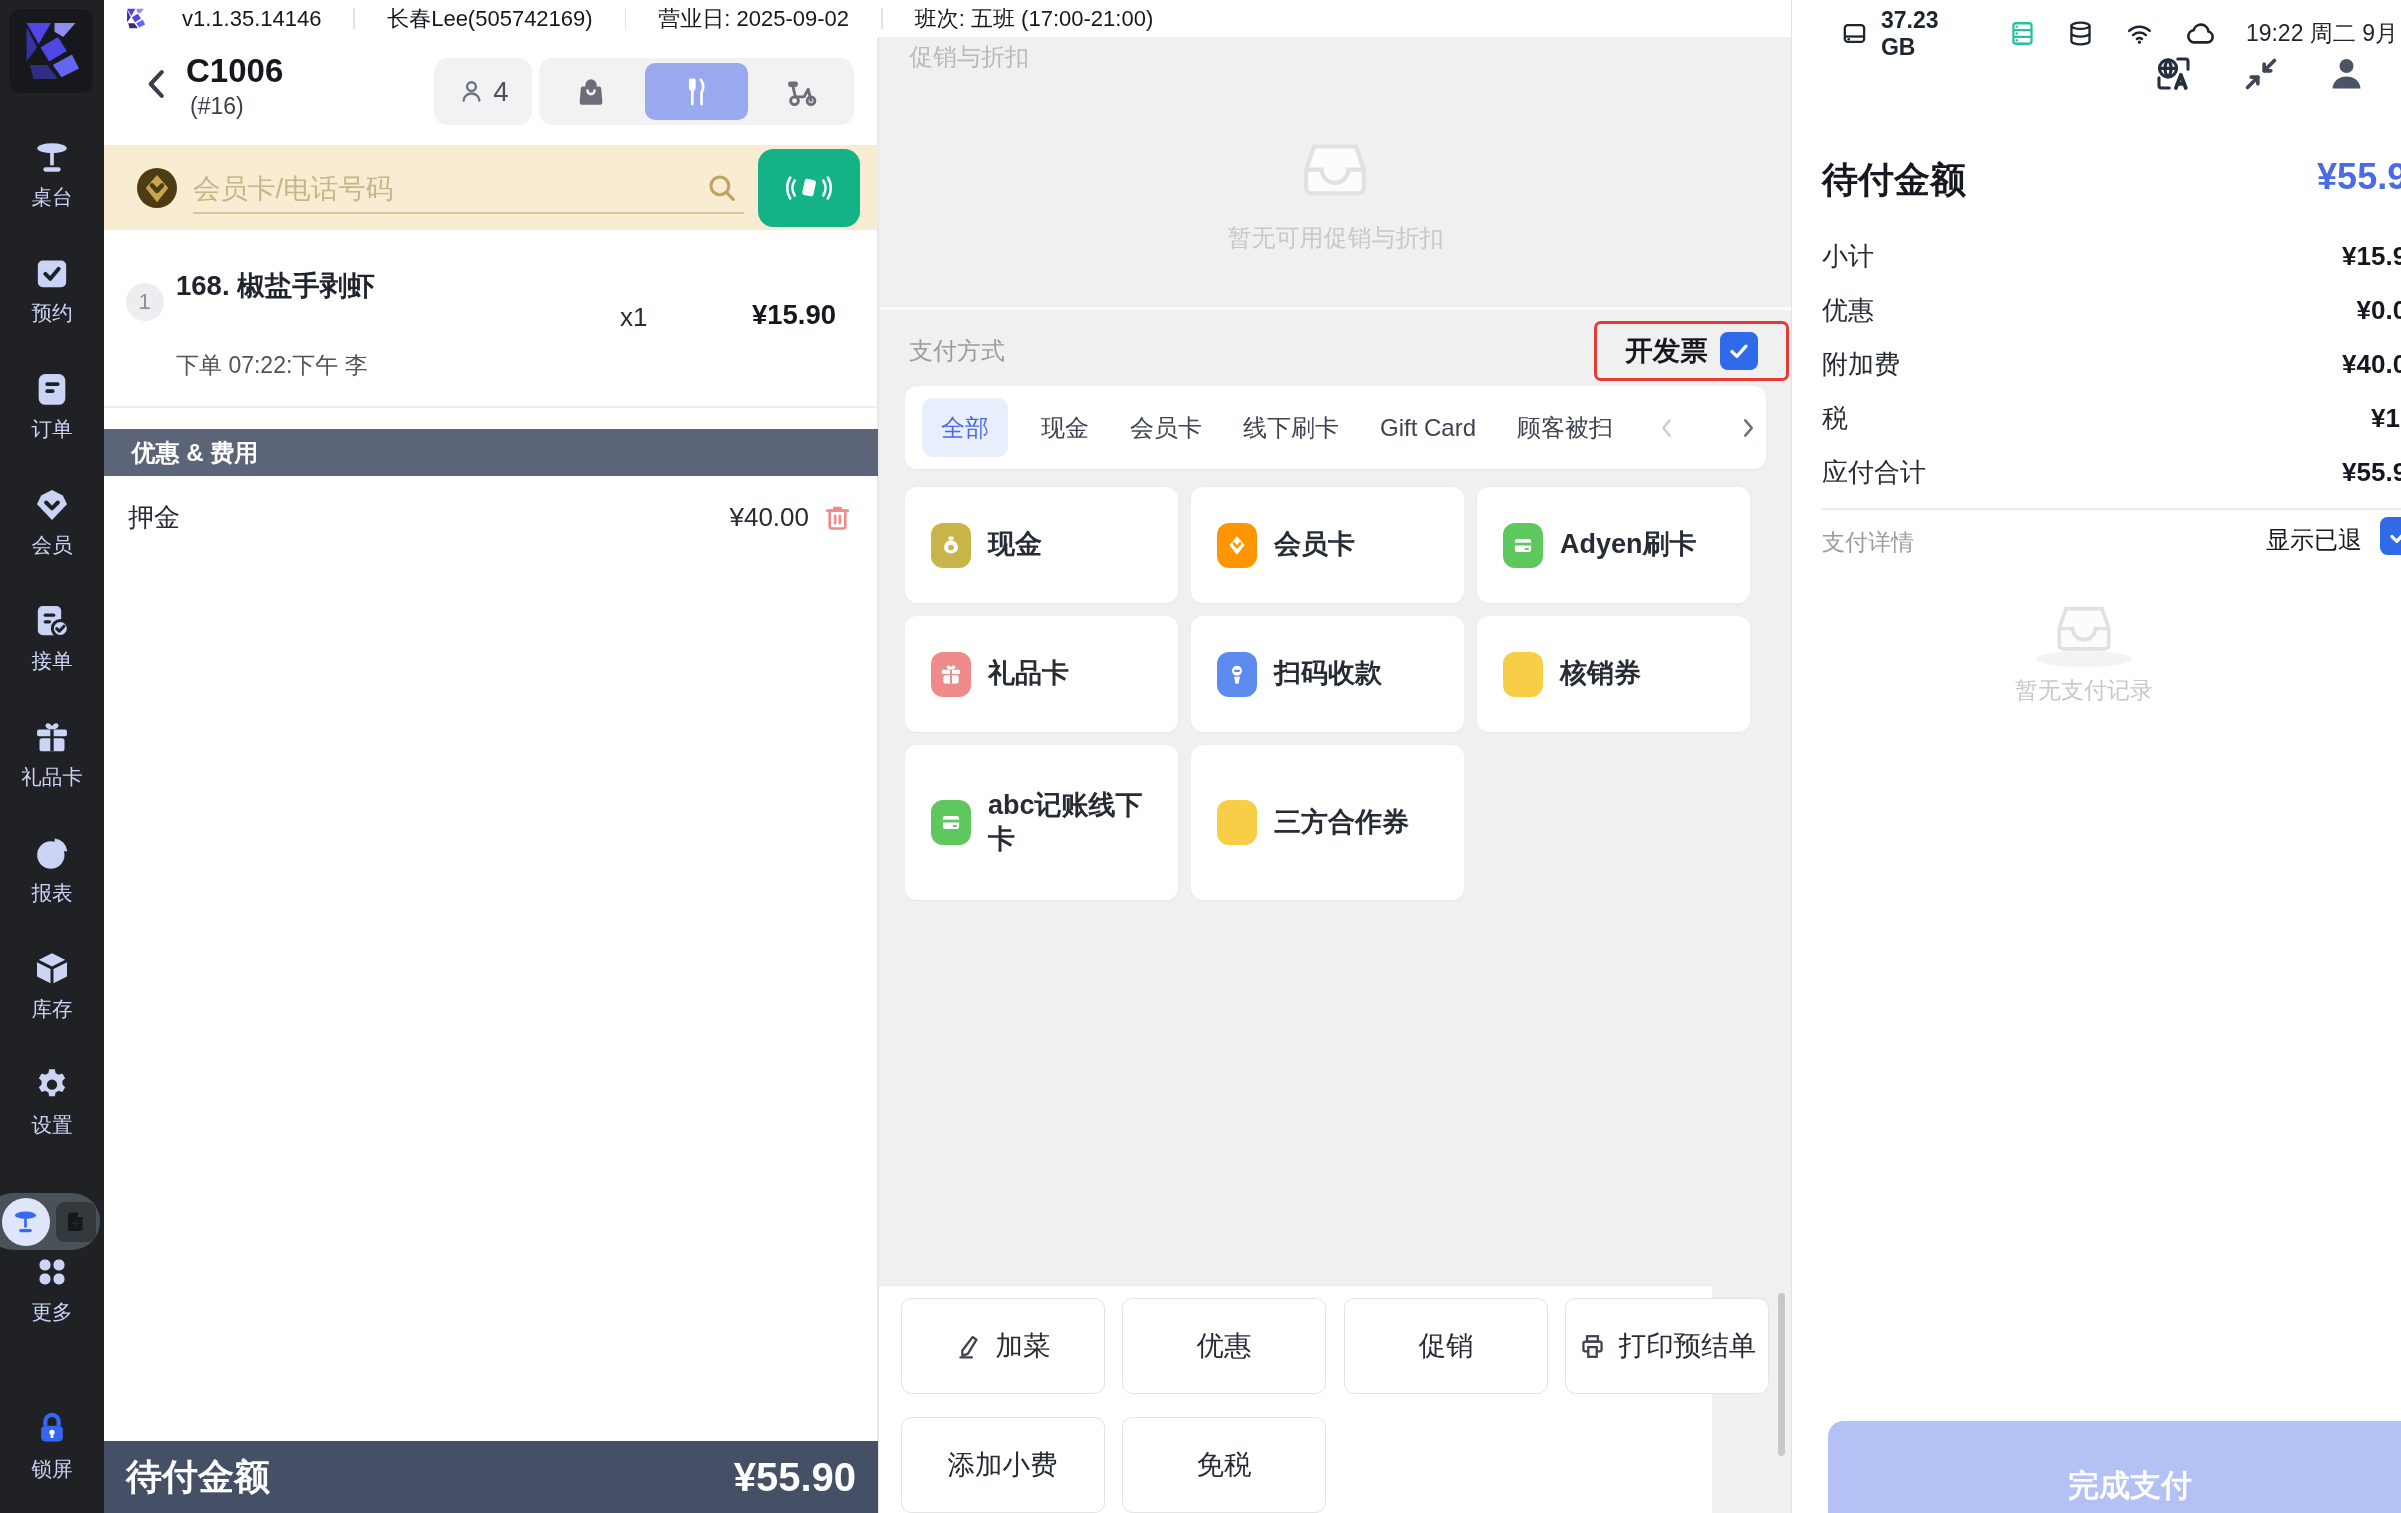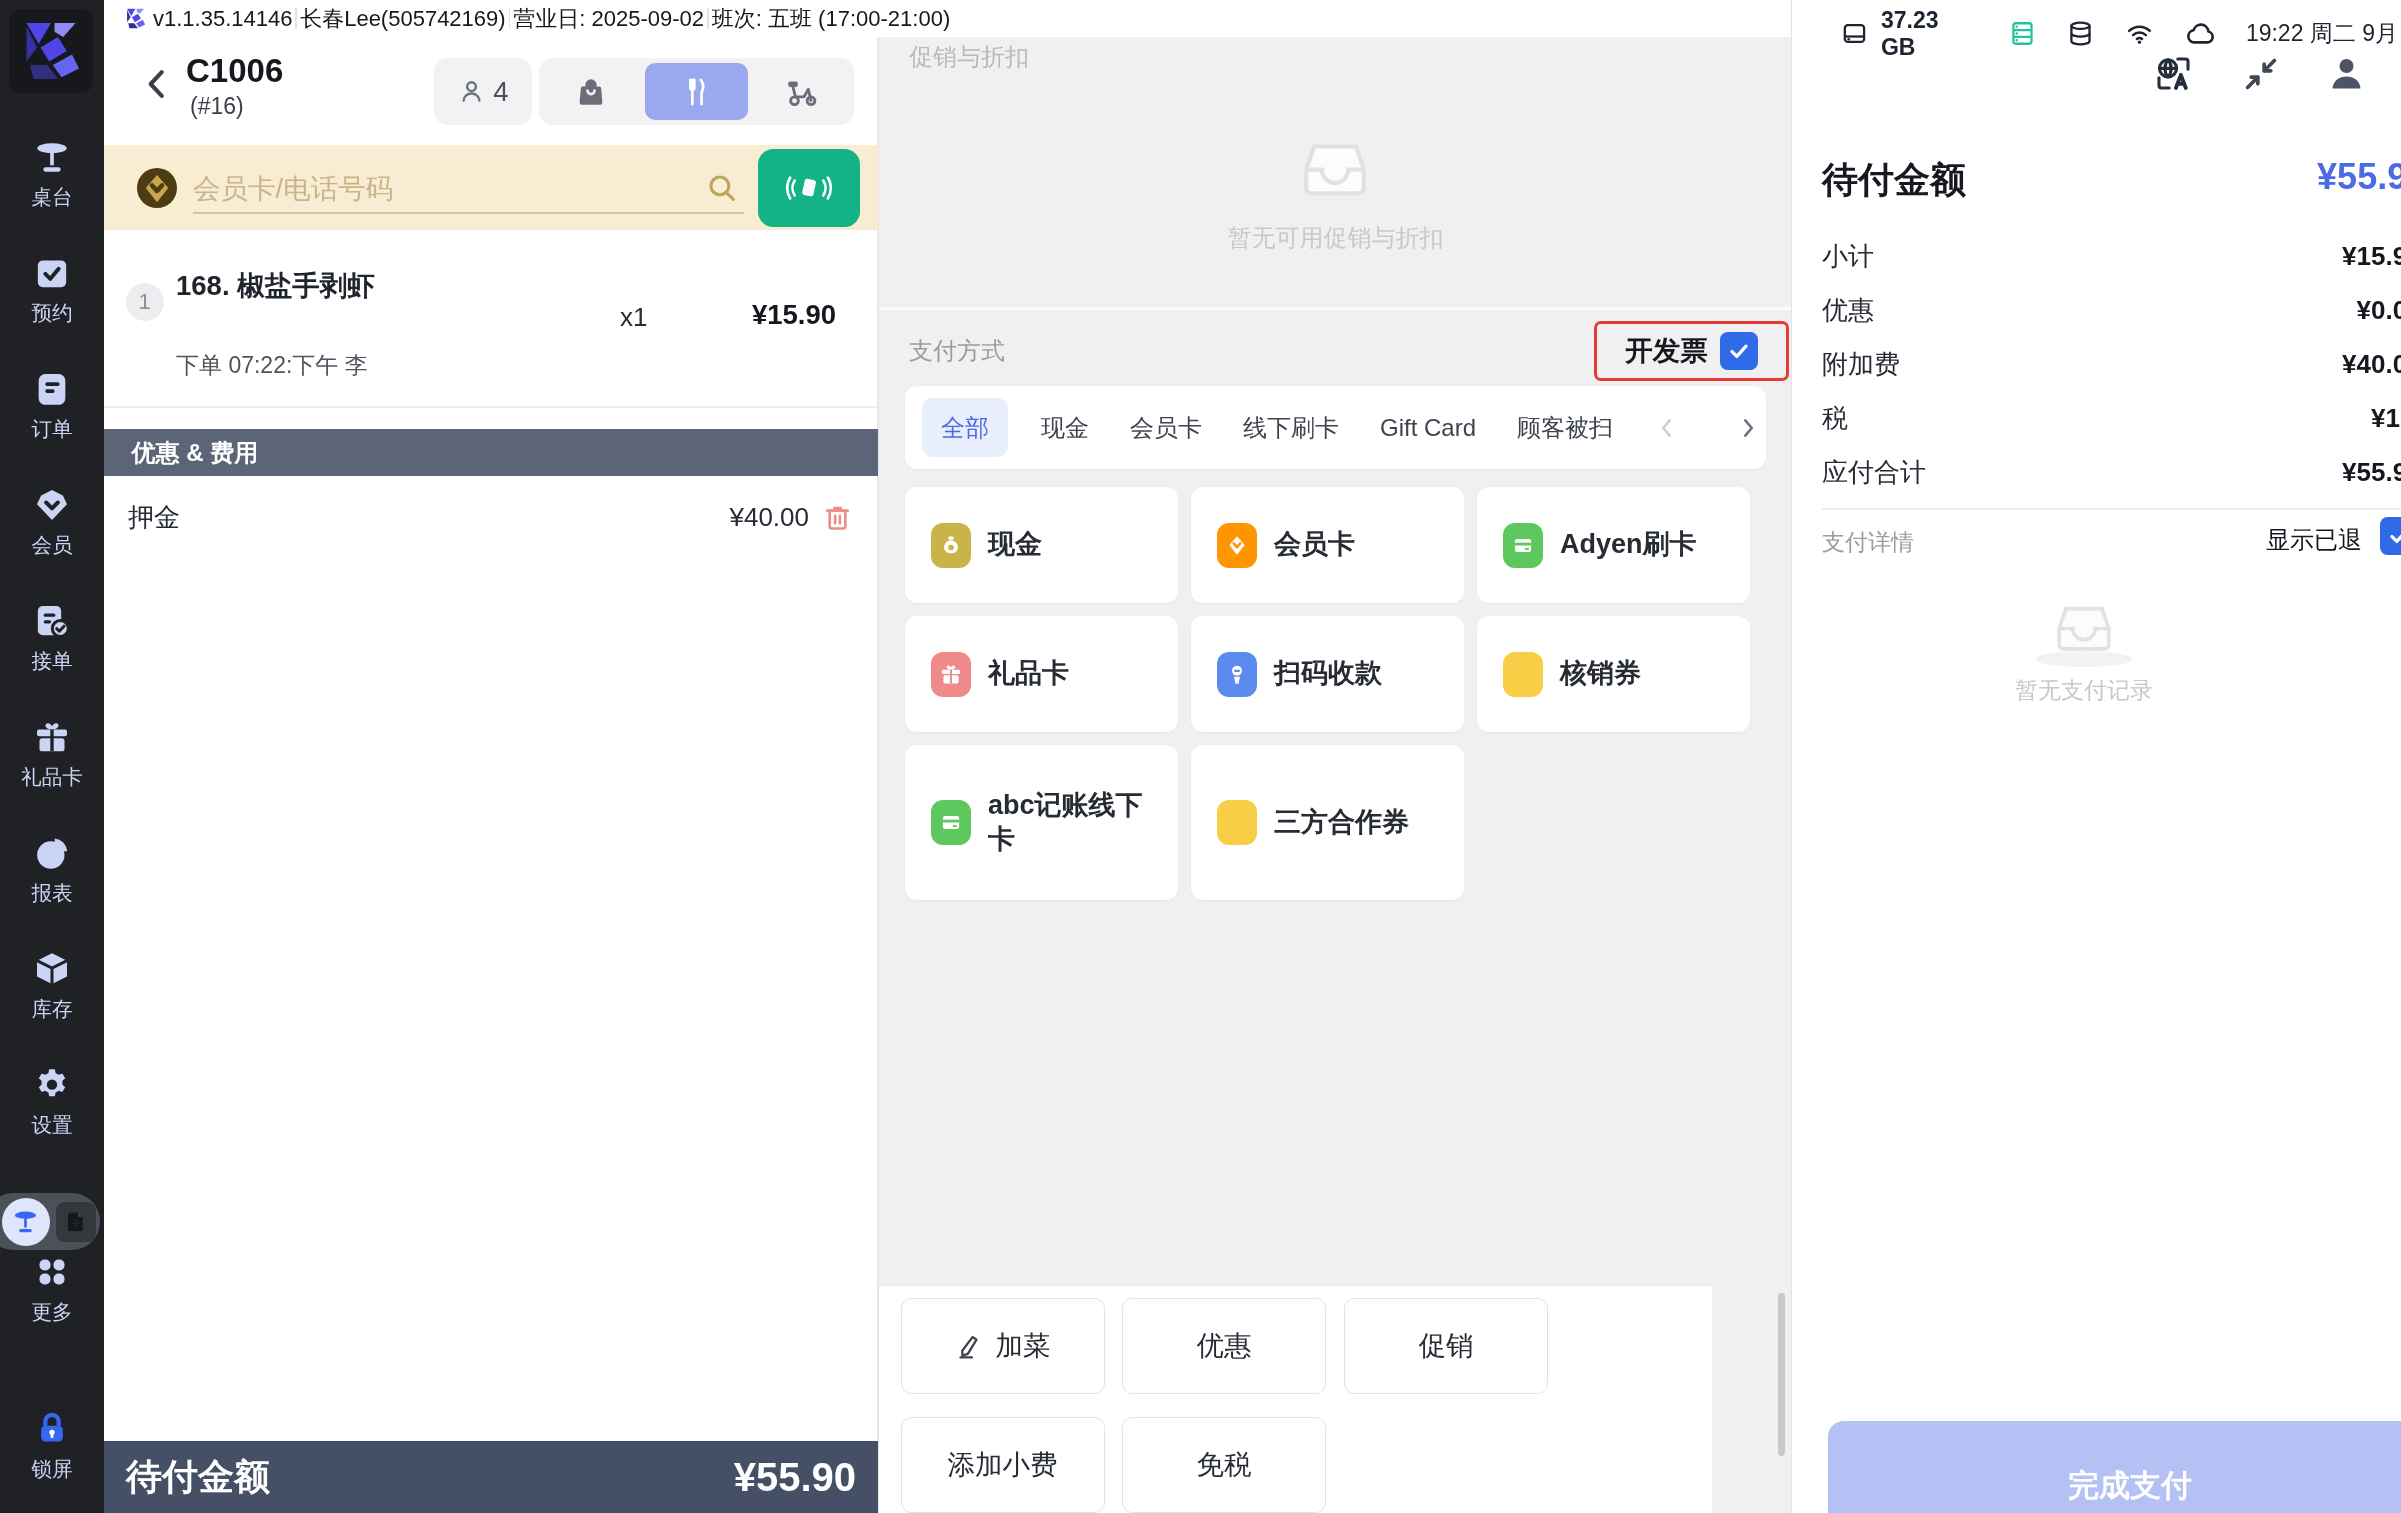--- a/index.html
+++ b/index.html
@@ -12,21 +12,21 @@
   .sidebar{position:absolute;left:0;top:0;width:104px;height:1513px;background:#202125;z-index:5;}
   .logo-block{position:absolute;left:9.4px;top:9.4px;width:84px;height:84px;border-radius:12px;background:#17181b;}
   .sb-item{position:absolute;left:0;width:104px;display:flex;flex-direction:column;align-items:center;gap:6px;color:#ccd4f6;cursor:pointer;}
   .sb-item .lbl{font-size:20.6px;letter-spacing:0;}
   .sb-ic{width:40px;height:40px;}
   .mode-pill{position:absolute;left:-15.5px;top:1193px;width:115px;height:57px;background:#4b5158;border-radius:28px;display:flex;align-items:center;padding-left:17px;box-sizing:border-box;}
   .mode-circ{width:48px;height:48px;border-radius:50%;background:#dfe6fb;display:flex;align-items:center;justify-content:center;}
   .mode-sq{width:40px;height:40px;border-radius:8.6px;background:#33383d;margin-left:6.9px;display:flex;align-items:center;justify-content:center;}
 
   
-  .topbar{position:absolute;left:104px;top:0;width:1687px;height:37px;background:#fff;display:flex;align-items:center;gap:3px;padding-left:17px;box-sizing:border-box;font-size:22px;color:#15181e;z-index:4;}
+  .topbar{position:absolute;left:104px;top:0;width:1687px;height:37px;background:#fff;display:flex;align-items:center;gap:32px;padding-left:17px;box-sizing:border-box;font-size:22px;color:#15181e;z-index:4;}
   .topbar .sep{width:1.7px;height:20.6px;background:#e3e3e7;}
 
   
   .order-panel{position:absolute;left:104px;top:0;width:774px;height:1513px;background:#fff;border-right:0.9px solid #e7e7ea;box-sizing:border-box;}
   .back-btn{position:absolute;left:34px;top:65px;width:38px;height:38px;cursor:pointer;}
   .ord-title{position:absolute;left:82px;top:52px;font-size:33px;font-weight:700;color:#15181e;}
   .ord-sub{position:absolute;left:86px;top:93px;font-size:23px;color:#3a3f49;}
   .guest-pill{position:absolute;left:330px;top:58px;width:98px;height:67px;border-radius:13.7px;background:#f2f2f4;display:flex;align-items:center;justify-content:center;gap:6.9px;font-size:27.5px;color:#4b505c;}
   .segmented{position:absolute;left:435px;top:58px;width:315px;height:67px;border-radius:13.7px;background:#f2f2f4;display:flex;}
   .seg{flex:1;display:flex;align-items:center;justify-content:center;}
@@ -441,20 +441,30 @@
           </g>
         </svg>
       <span>加菜</span>
     </div>
     <div class="act-btn" style="left:243px;top:12px">
       <span>优惠</span>
     </div>
     <div class="act-btn" style="left:465px;top:12px">
       <span>促销</span>
     </div>
+    <div class="act-btn" style="left:686px;top:12px">
+      <svg width="29" height="29" viewBox="0 0 24 24">
+          <g fill="none" stroke="#3f4350" stroke-width="1.9">
+            <rect x="7.5" y="3.5" width="9" height="4.5"></rect>
+            <rect x="4.5" y="8" width="15" height="8" rx="1.5"></rect>
+            <rect x="8.5" y="12.5" width="7" height="8" fill="#fff"></rect>
+          </g>
+        </svg>
+      <span>打印预结单</span>
+    </div>
     <div class="act-btn" style="left:21.5px;top:131px">
       <span>添加小费</span>
     </div>
     <div class="act-btn" style="left:243px;top:131px">
       <span>免税</span>
     </div>
   </div>
   <div class="mid-scroll"></div>
 </section>
 

